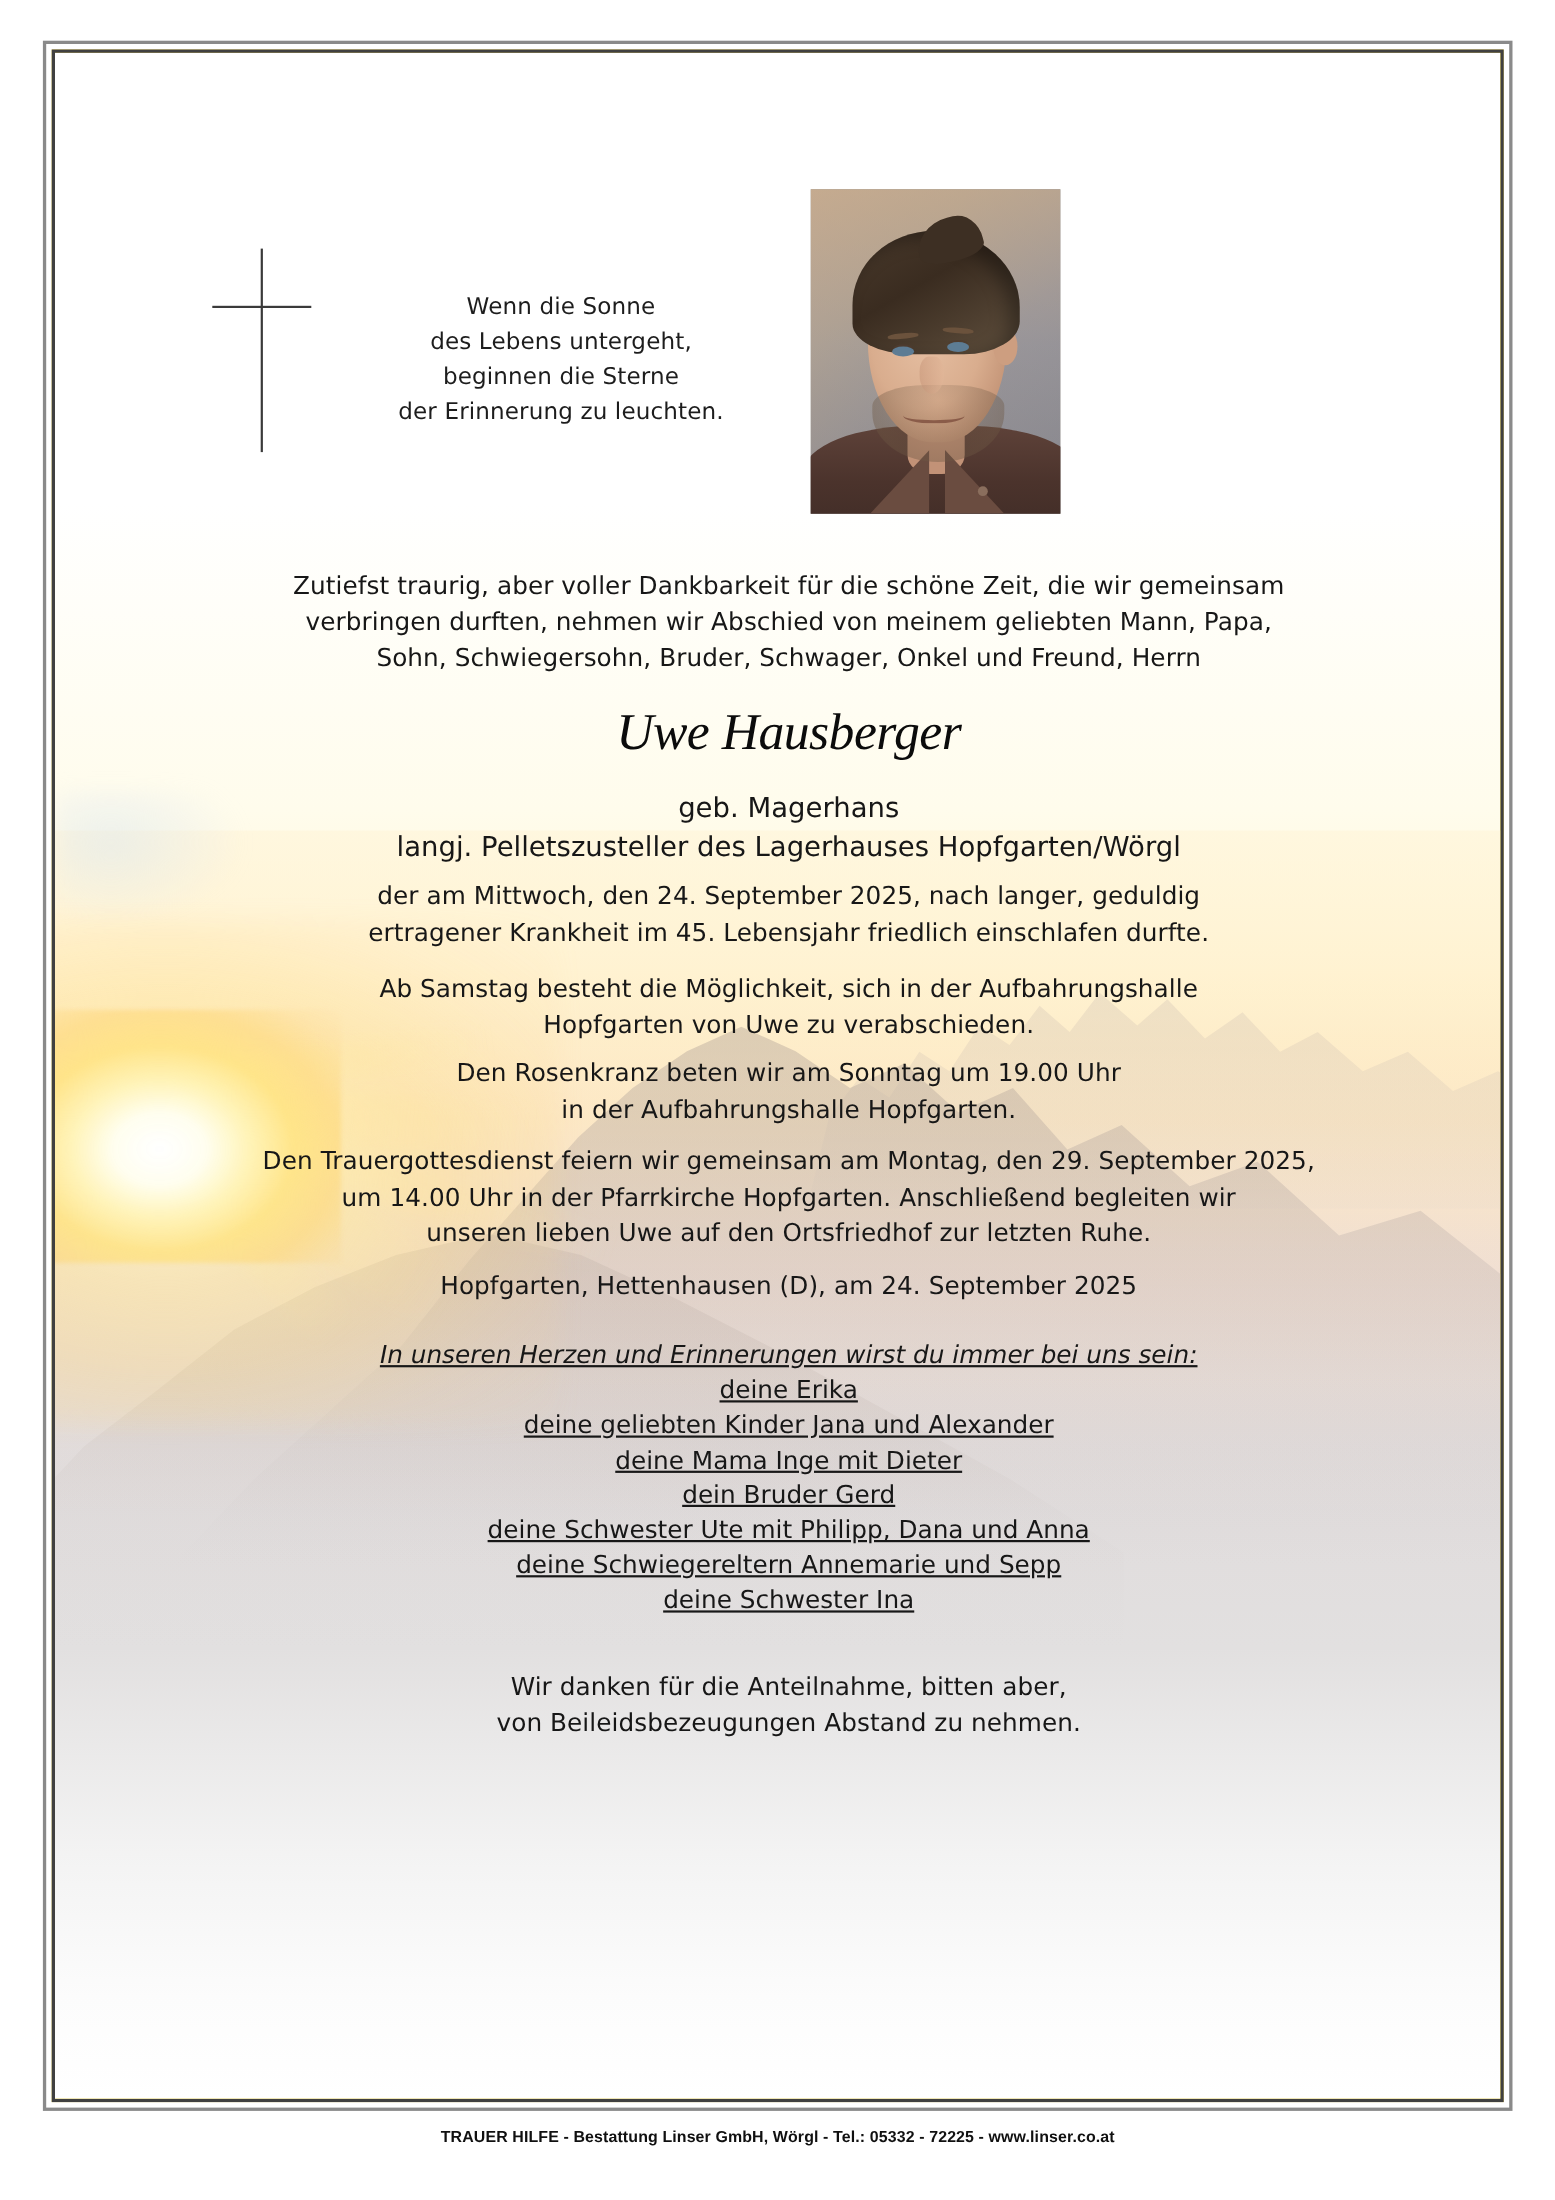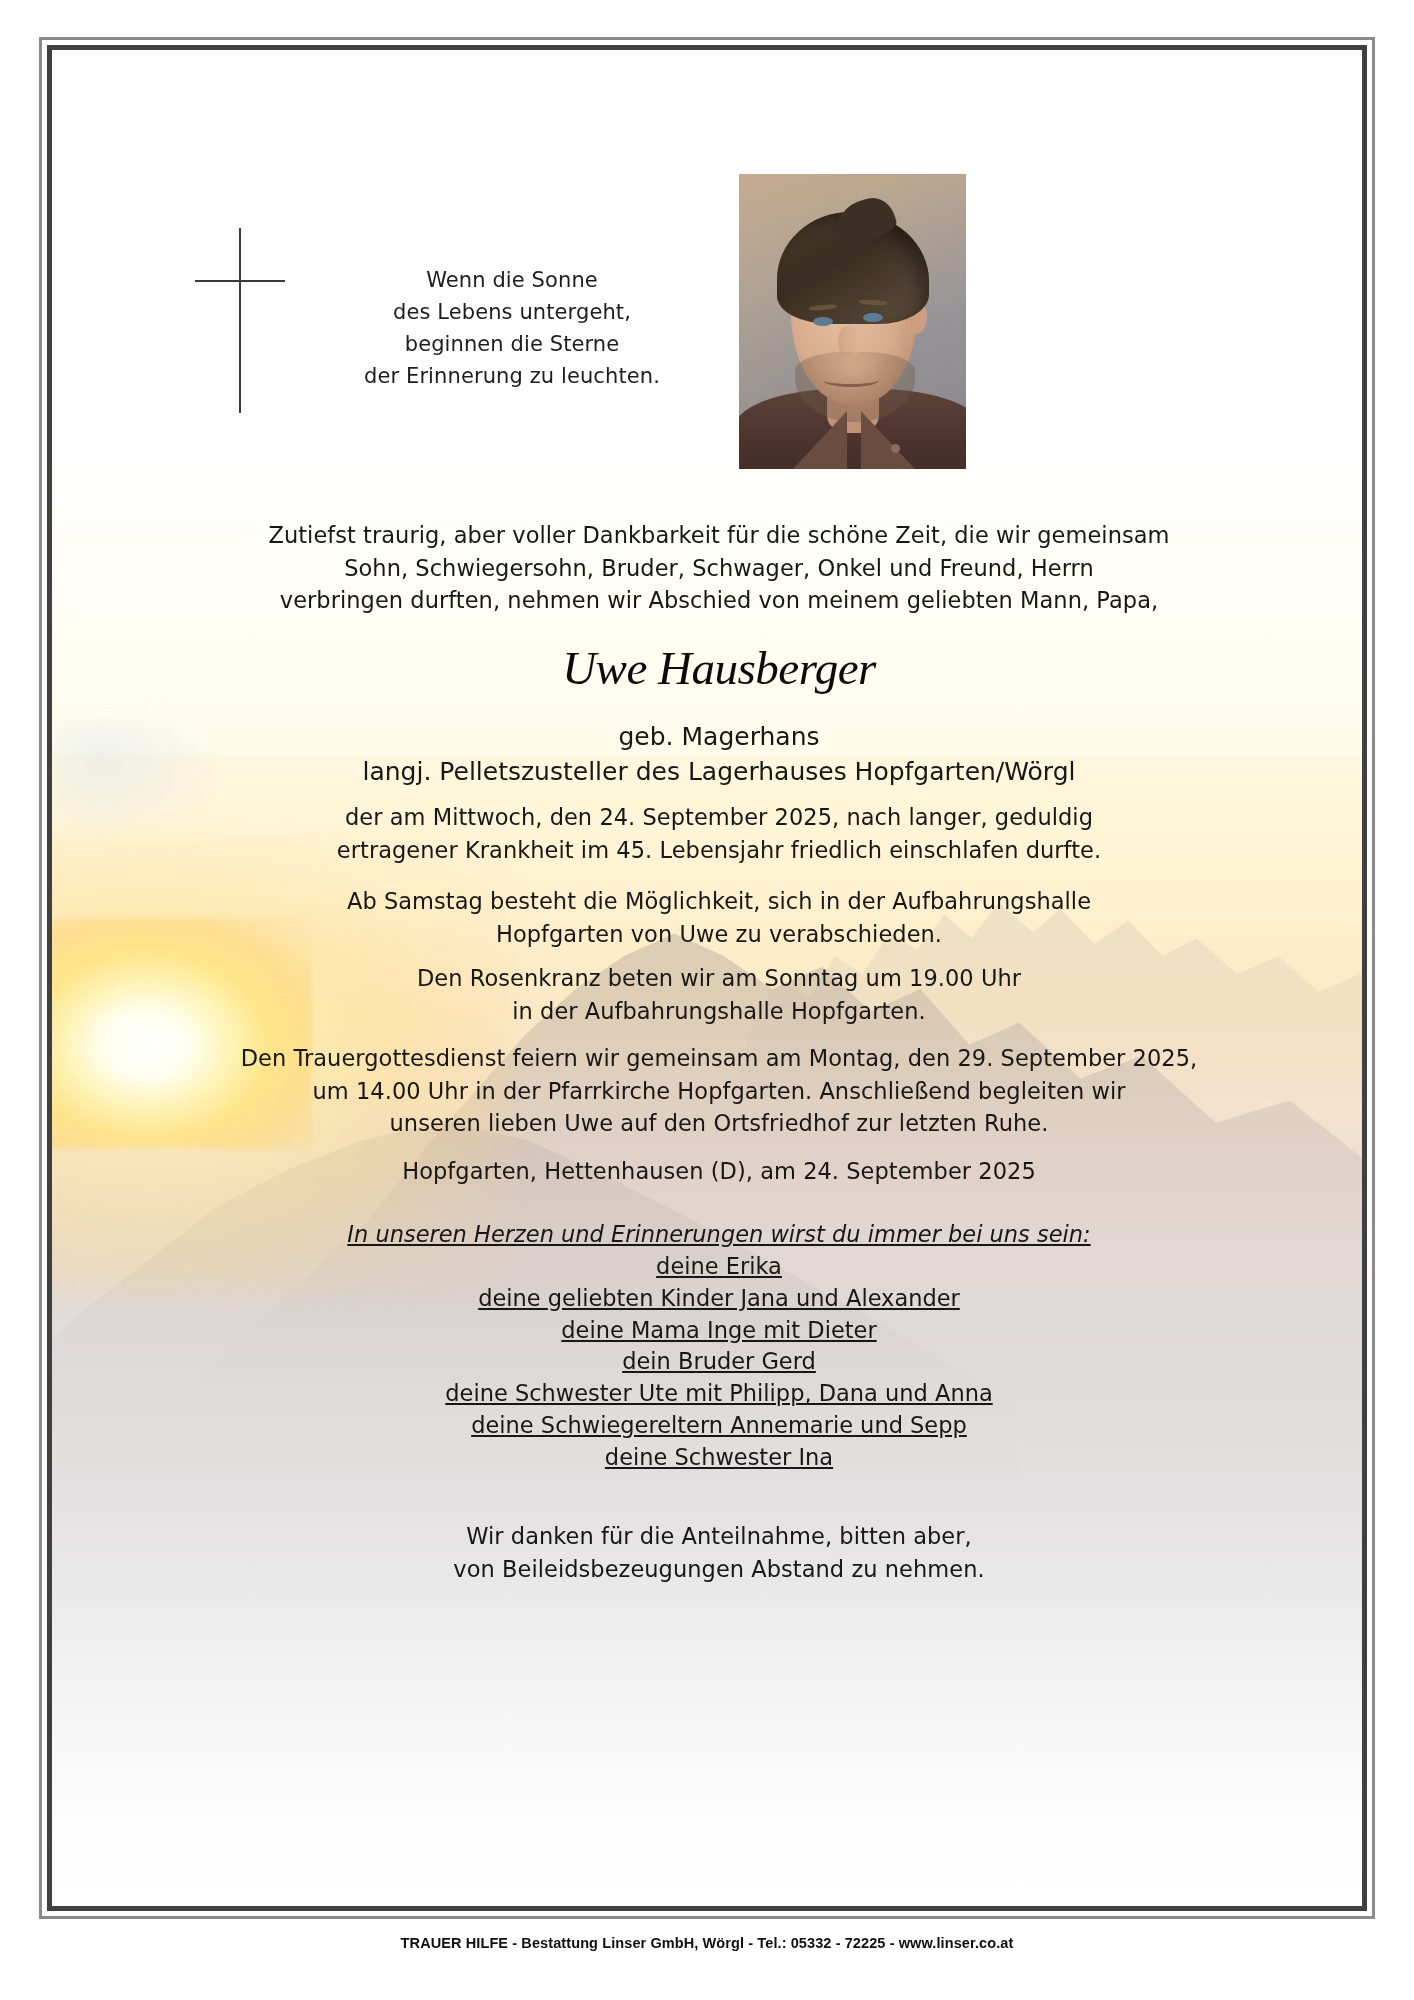--- a/index.html
+++ b/index.html
@@ -32,21 +32,21 @@
     border: 3px solid #8a8a8a;
     box-sizing: border-box;
     background: #ffffff;
   }
   #frame-inner {
     position: absolute;
     left: 5px;
     top: 5px;
     right: 5px;
     bottom: 5px;
-    border: 5px solid #404040;
+    border: 3px solid #404040;
     box-sizing: border-box;
     overflow: hidden;
     background: #fde047;
   }
 
   
   #bg {
     position: absolute;
     inset: 0;
     overflow: hidden;
@@ -460,22 +460,22 @@
           <div class="brow l"></div>
           <div class="brow r"></div>
           <div class="eye l"></div>
           <div class="eye r"></div>
           <div class="nose"></div>
           <div class="mouth"></div>
         </div>
 
         <div id="intro" class="tcol para">
           <div>Zutiefst traurig, aber voller Dankbarkeit für die schöne Zeit, die wir gemeinsam</div>
+          <div>verbringen durften, nehmen wir Abschied von meinem geliebten Mann, Papa,</div>
           <div>Sohn, Schwiegersohn, Bruder, Schwager, Onkel und Freund, Herrn</div>
-          <div>verbringen durften, nehmen wir Abschied von meinem geliebten Mann, Papa,</div>
         </div>
 
         <div id="name" class="tcol">
           <div class="name-line">Uwe Hausberger</div>
         </div>
 
         <div id="sub" class="tcol">
           <div class="sub-line">geb. Magerhans</div>
           <div class="sub-line">langj. Pelletszusteller des Lagerhauses Hopfgarten/Wörgl</div>
         </div>

